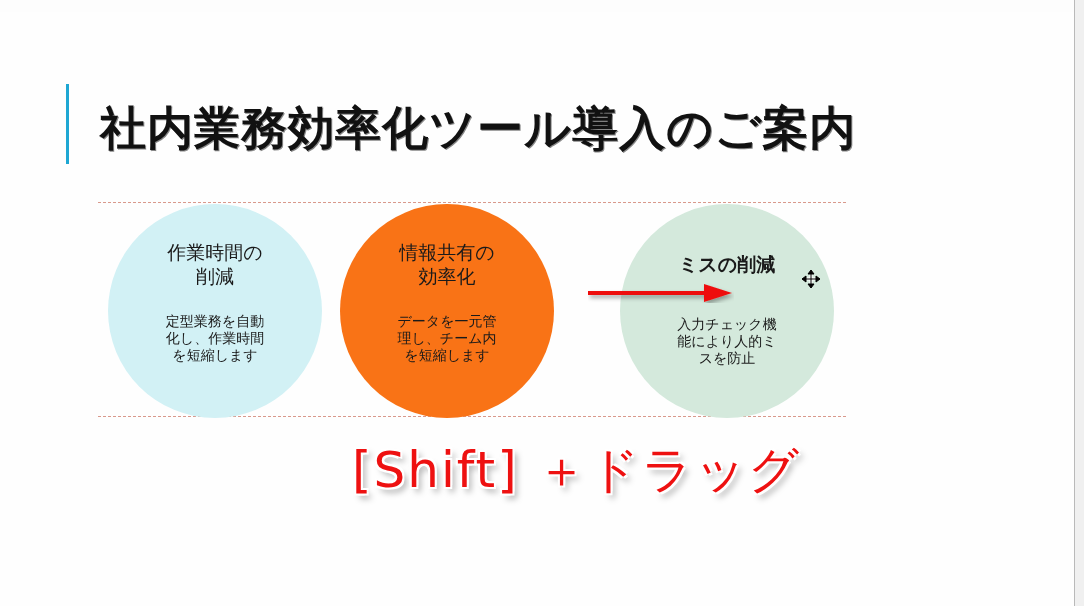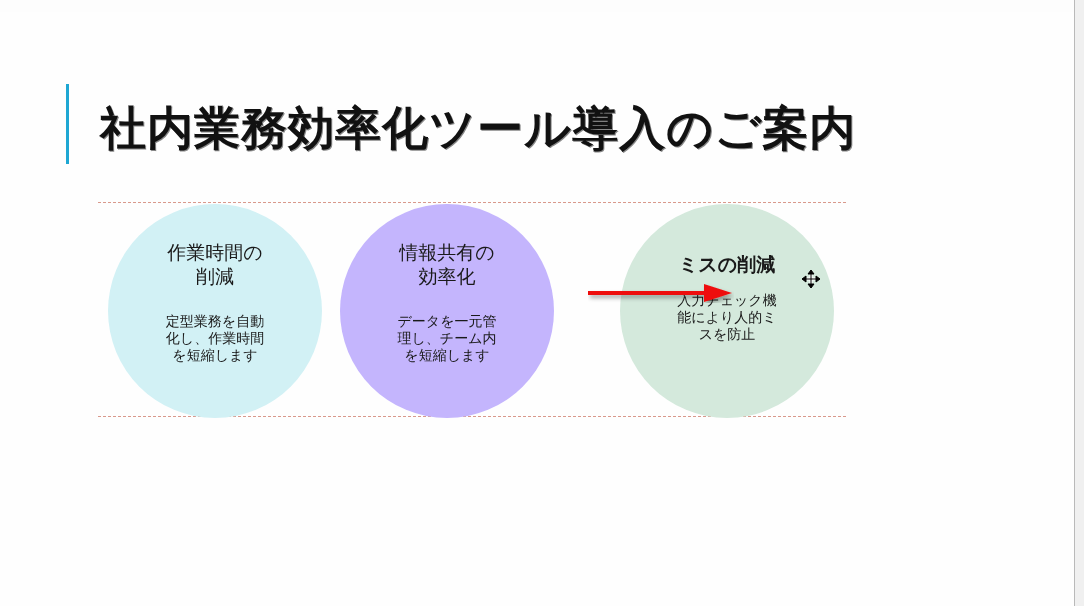--- a/index.html
+++ b/index.html
@@ -23,21 +23,21 @@
   }
   .guide { position: absolute; left: 98px; width: 748px; height: 0; border-top: 1px dashed #d9998c; }
   .circle {
     position: absolute; width: 214px; height: 214px; border-radius: 50%;
     display: flex; flex-direction: column; align-items: center;
     text-align: center; color: #1a1a1a;
   }
   .c-head { font-size: 19px; line-height: 24px; margin-top: 36px; white-space: pre-line; }
   .c-body { font-size: 14px; line-height: 17px; margin-top: 25px; white-space: pre-line; }
   .c3 .c-head { margin-top: 48px; font-weight: bold; }
-  .c3 .c-body { margin-top: 16px; }
+  .c3 .c-body { margin-top: 40px; }
   .arrow { position: absolute; left: 588px; top: 271px; width: 146px; height: 20px; }
   .move-cursor { position: absolute; left: 801px; top: 257px; width: 20px; height: 20px; }
   .caption {
     position: absolute; left: 352px; top: 425px;
     font-size: 50px; color: #ee1111; white-space: nowrap; letter-spacing: 2px;
     text-shadow: 0 0 2px #fff, 2px 2px 0 #fff, -2px -2px 0 #fff, 2px -2px 0 #fff, -2px 2px 0 #fff, 4px 5px 6px rgba(0,0,0,0.35);
   }
 </style>
 </head>
 <body>
@@ -50,21 +50,21 @@
   <div class="guide" style="top:404px"></div>
 
   <div class="circle c1" style="left:108px; top:192px; background:#d2f1f5;">
     <div class="c-head">作業時間の
 削減</div>
     <div class="c-body">定型業務を自動
 化し、作業時間
 を短縮します</div>
   </div>
 
-  <div class="circle c2" style="left:340px; top:192px; background:#c4b5fd;">
+  <div class="circle c2" style="left:340px; top:192px; background:#f97316;">
     <div class="c-head">情報共有の
 効率化</div>
     <div class="c-body">データを一元管
 理し、チーム内
 を短縮します</div>
   </div>
 
   <div class="circle c3" style="left:620px; top:192px; background:#d4e9dc;">
     <div class="c-head">ミスの削減</div>
     <div class="c-body">入力チェック機
@@ -92,15 +92,16 @@
     <g stroke="#000" stroke-width="1" fill="#000">
       <line x1="10" y1="3" x2="10" y2="17"></line>
         <line x1="3" y1="10" x2="17" y2="10"></line>
       <polygon points="10,1 7,5 13,5"></polygon>
         <polygon points="10,19 7,15 13,15"></polygon>
       <polygon points="1,10 5,7 5,13"></polygon>
         <polygon points="19,10 15,7 15,13"></polygon>
     </g>
   </svg>
 
+  <div class="caption">[Shift] ＋ドラッグ</div>
 </div>
 
 <div class="scrollbar"></div>
 
 </body></html>

